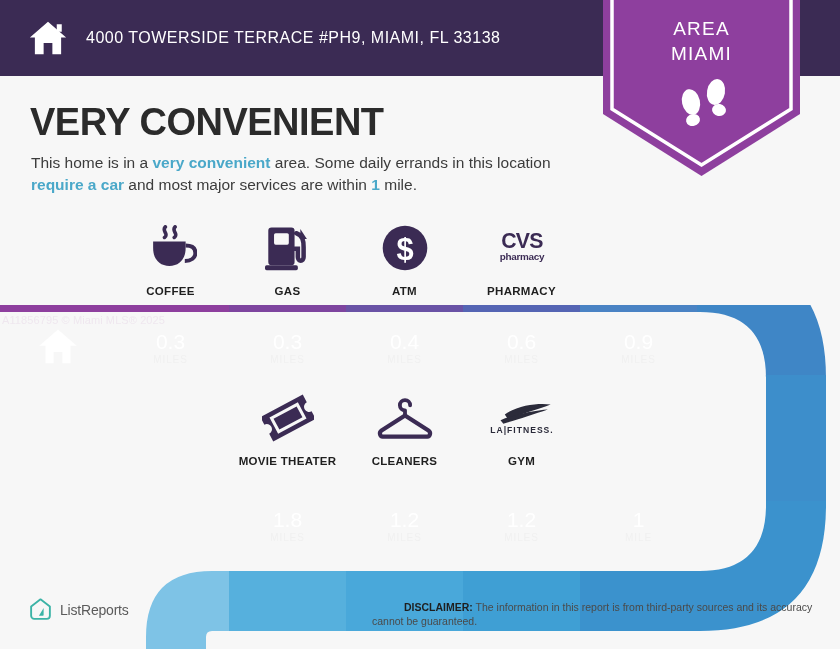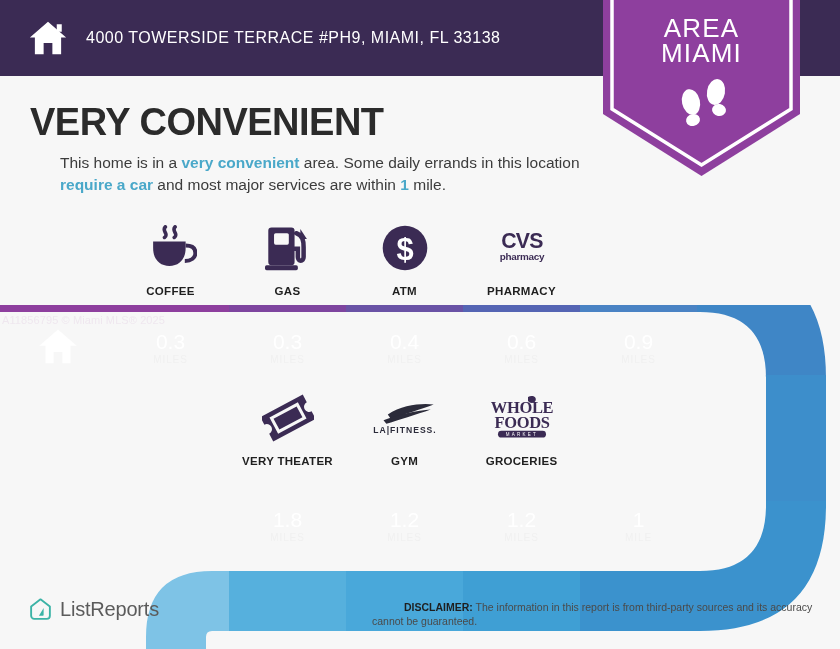--- a/index.html
+++ b/index.html
@@ -42,41 +42,40 @@
     width: 197px; height: 188px;
     z-index: 6;
   }
   .badge svg { display:block; width:197px; height:188px; }
   .badge-text {
     position: absolute;
     left: 0; top: 22px;
     width: 197px;
     text-align: center;
     color: #ffffff;
-    font-size: 26px;
+    font-size: 19px;
     font-weight: 400;
     letter-spacing: 1.2px;
     line-height: 25px;
   }
 
   
   .headline {
     position: absolute; left: 30px; top: 101px;
     font-size: 38px;
     font-weight: bold;
     color: #2b2b2b;
     letter-spacing: -0.5px;
   }
   .subcopy {
     position: absolute; left: 31px; top: 152px;
     width: 570px;
     font-size: 15.5px;
     line-height: 22px;
     color: #3c3c3c;
-    margin-left: 29px;
   }
   .hl { color: #4aa8c9; font-weight: bold; }
 
   
   .snake { position: absolute; left: 0; top: 305px; width: 840px; height: 344px; }
   .snake svg { display:block; }
 
   
   .icon-row {
     position: absolute;
@@ -143,21 +142,21 @@
   }
 
   
   .lr-logo {
     position: absolute; left: 28px; top: 597px;
     display: flex; align-items: center; gap: 7px;
     z-index: 7;
   }
   .lr-logo svg { display:block; }
   .lr-word {
-    font-size: 20px;
+    font-size: 14px;
     color: #5b5b5b;
     letter-spacing: -0.2px;
   }
   .disclaimer {
     position: absolute; left: 372px; top: 600px;
     width: 442px;
     font-size: 10.5px;
     line-height: 14px;
     color: #4a4a4a;
     z-index: 7;
@@ -345,47 +344,44 @@
   <div class="icon-row row2">
     <div class="icon-cell">
       <span class="icon-art">
         <svg width="52" height="48" viewBox="0 0 60 56">
           <g transform="rotate(-28 30 28)">
             <path fill="#3b2b54" d="M2 12 L58 12 L58 22 A6 6 0 0 0 58 34 L58 44 L2 44 L2 34 A6 6 0 0 0 2 22 Z"></path>
             <rect x="13" y="19" width="34" height="18" fill="none" stroke="#f7f7f7" stroke-width="3.5"></rect>
           </g>
         </svg>
       </span>
-      <span class="icon-label">VERY THEATER</span>
-    </div>
-
+      <span class="icon-label">MOVIE THEATER</span>
+    </div>
+
+    <div class="icon-cell">
+      <span class="icon-art">
+        <svg width="58" height="46" viewBox="0 0 68 54">
+          <path fill="none" stroke="#3b2b54" stroke-width="4.5" stroke-linecap="round" stroke-linejoin="round" d="M34 24 L34 18 A6 6 0 1 1 40 12"></path>
+          <path fill="none" stroke="#3b2b54" stroke-width="5" stroke-linejoin="round" d="M34 24 L6 42 A4 4 0 0 0 8 49 L60 49 A4 4 0 0 0 62 42 Z"></path>
+        </svg>
+      </span>
+      <span class="icon-label">CLEANERS</span>
+    </div>
 
     <div class="icon-cell">
       <span class="icon-art">
         <svg width="86" height="40" viewBox="0 0 120 50">
           <path fill="#2b2b3a" d="M36 20 C56 6 84 4 100 6 C84 12 58 20 40 26 Z"></path>
           <path fill="#2b2b3a" d="M30 28 C50 20 78 14 96 13 C76 20 50 28 34 33 Z"></path>
           <text x="60" y="46" text-anchor="middle" font-family="Liberation Sans, sans-serif" font-size="12" font-weight="bold" fill="#2b2b3a" letter-spacing="1.4">LA|FITNESS.</text>
         </svg>
       </span>
       <span class="icon-label">GYM</span>
     </div>
 
-    <div class="icon-cell">
-      <span class="icon-art">
-        <svg width="78" height="50" viewBox="0 0 104 62">
-          <path fill="#3b2b54" d="M60 3 C66 0 72 3 70 8 C68 12 62 12 60 8 Z"></path>
-          <text x="52" y="24" text-anchor="middle" font-family="Liberation Serif, serif" font-size="22" font-weight="bold" fill="#3b2b54" letter-spacing="-0.5">WHOLE</text>
-          <text x="52" y="44" text-anchor="middle" font-family="Liberation Serif, serif" font-size="22" font-weight="bold" fill="#3b2b54" letter-spacing="-0.5">FOODS</text>
-          <rect x="20" y="48" width="64" height="9" rx="4.5" fill="#3b2b54"></rect>
-          <text x="52" y="55" text-anchor="middle" font-family="Liberation Sans, sans-serif" font-size="6" fill="#ffffff" letter-spacing="3">MARKET</text>
-        </svg>
-      </span>
-      <span class="icon-label">GROCERIES</span>
-    </div>
   </div>
 
   <div class="dist-row row2">
     <div class="dist-cell">
       <span class="dist-value">1.8</span>
       <span class="dist-unit">MILES</span>
     </div>
     <div class="dist-cell">
       <span class="dist-value">1.2</span>
       <span class="dist-unit">MILES</span>

